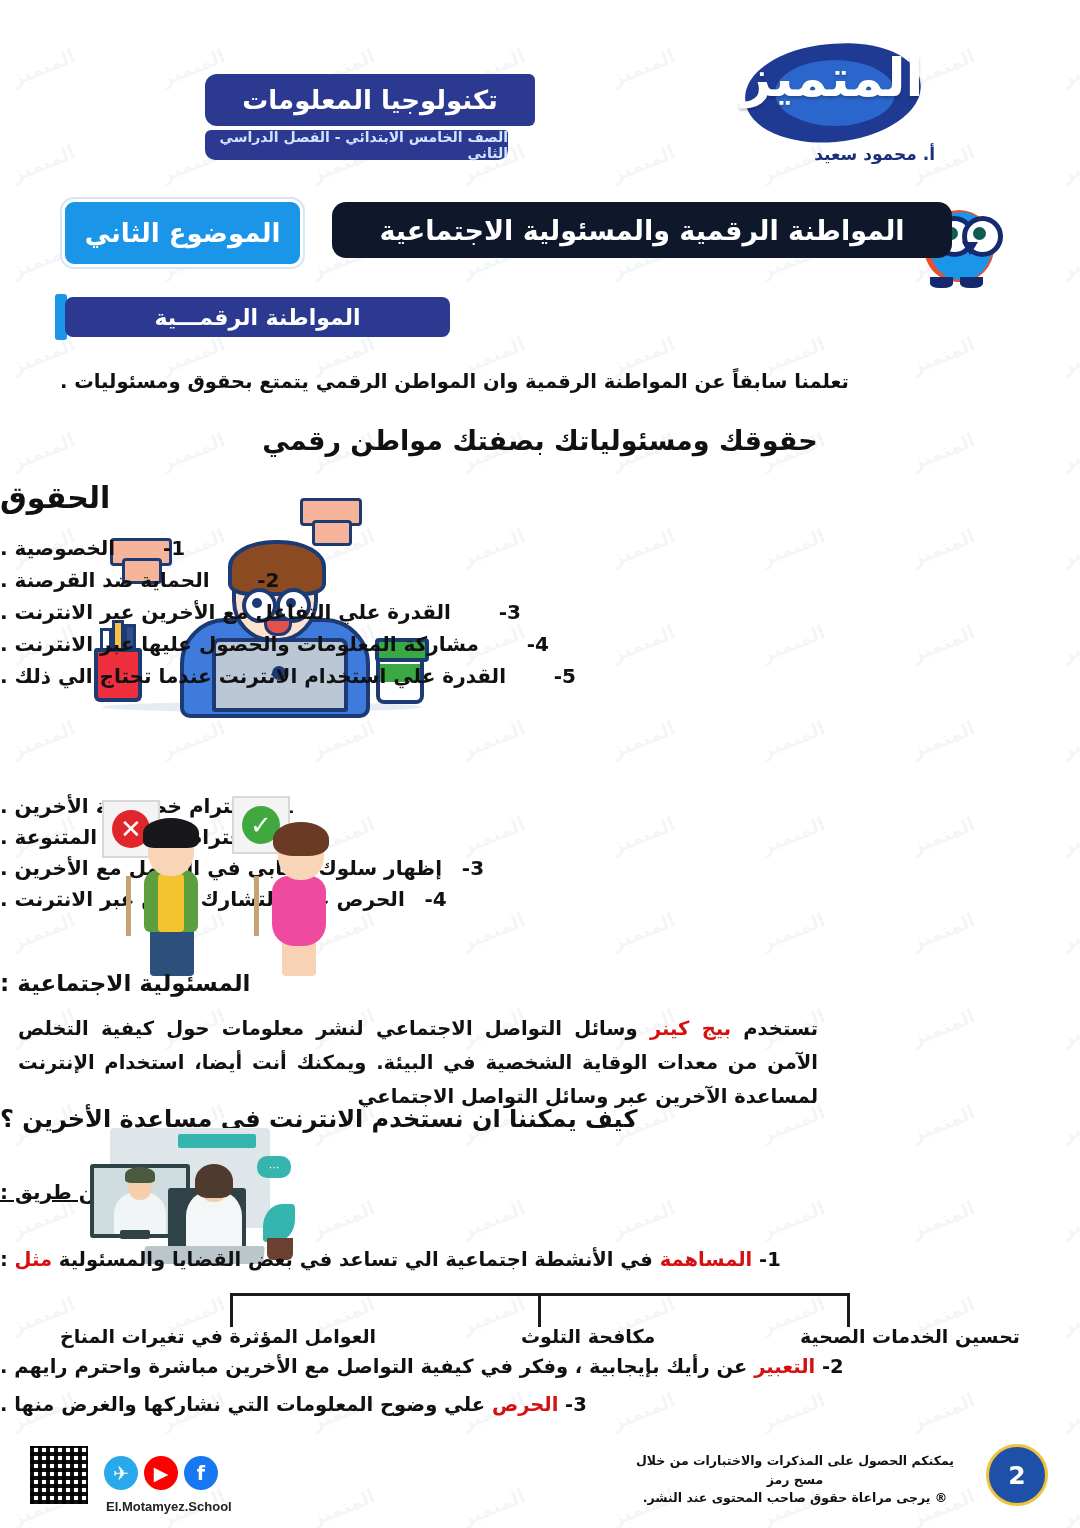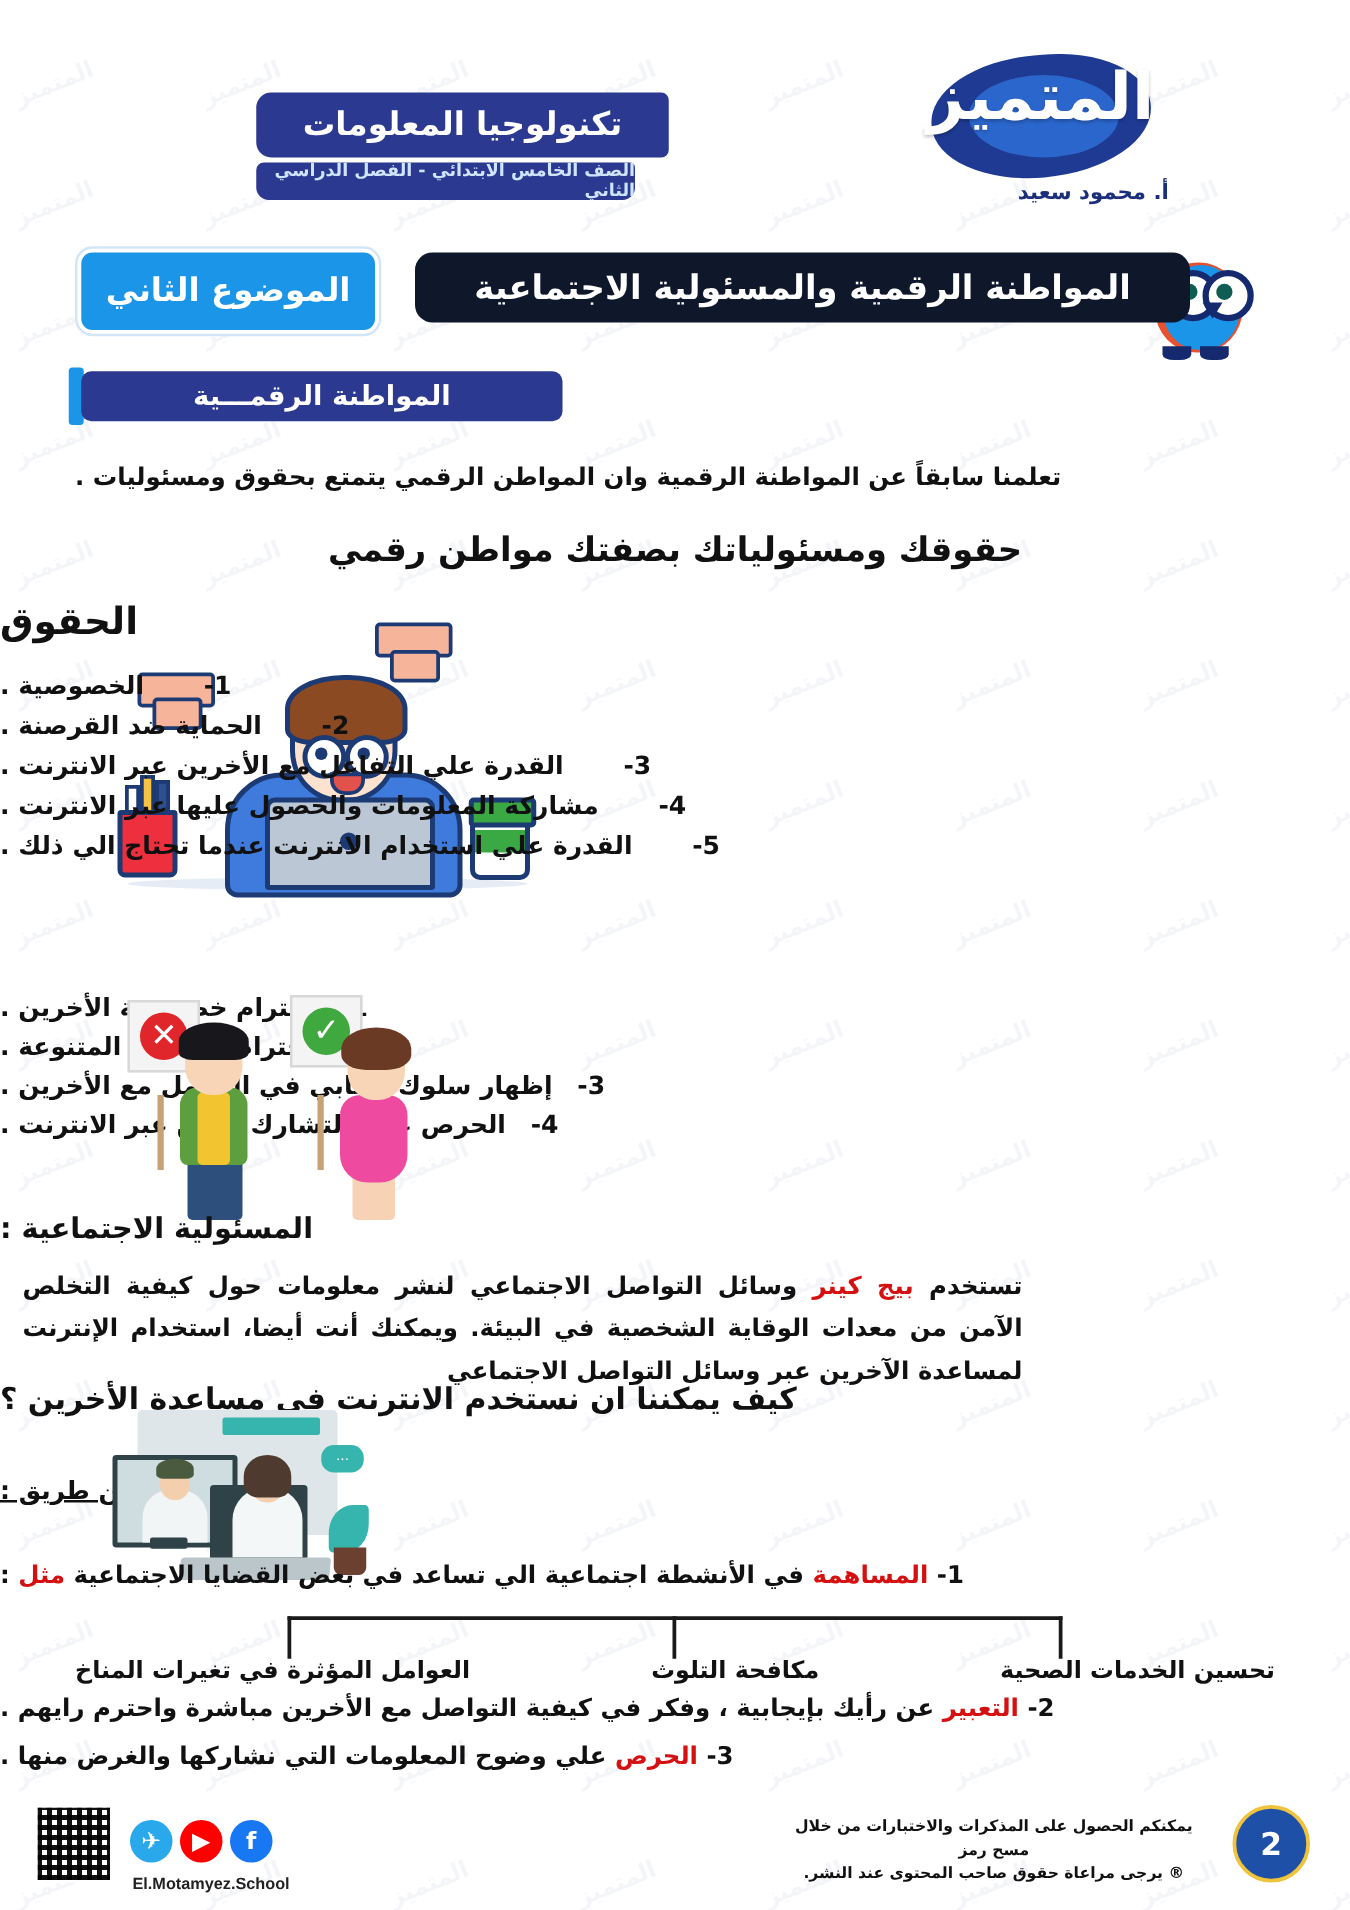--- a/index.html
+++ b/index.html
@@ -586,21 +586,21 @@
     <div class="vc-whead">
         <div class="vc-whair"></div>
       </div>
     <div class="vc-bubble">···</div>
     <div class="vc-laptop"></div>
     <div class="vc-leaf"></div>
     <div class="vc-plant"></div>
   </div>
 
   <div class="list ways" id="way1">
-      <div class="li"><span>1- </span><span class="red">المساهمة</span><span> في الأنشطة اجتماعية الي تساعد في بعض القضايا الاجتماعية </span><span class="red">مثل</span><span> :</span></div>
+      <div class="li"><span>1- </span><span class="red">المساهمة</span><span> في الأنشطة اجتماعية الي تساعد في بعض القضايا والمسئولية </span><span class="red">مثل</span><span> :</span></div>
     </div>
 
   <div class="bracket">
     <div class="top"></div>
     <div class="leg a"></div>
     <div class="leg b"></div>
     <div class="leg c"></div>
   </div>
   <div class="brlabels" id="brlabels">
       <div>تحسين الخدمات الصحية</div>

